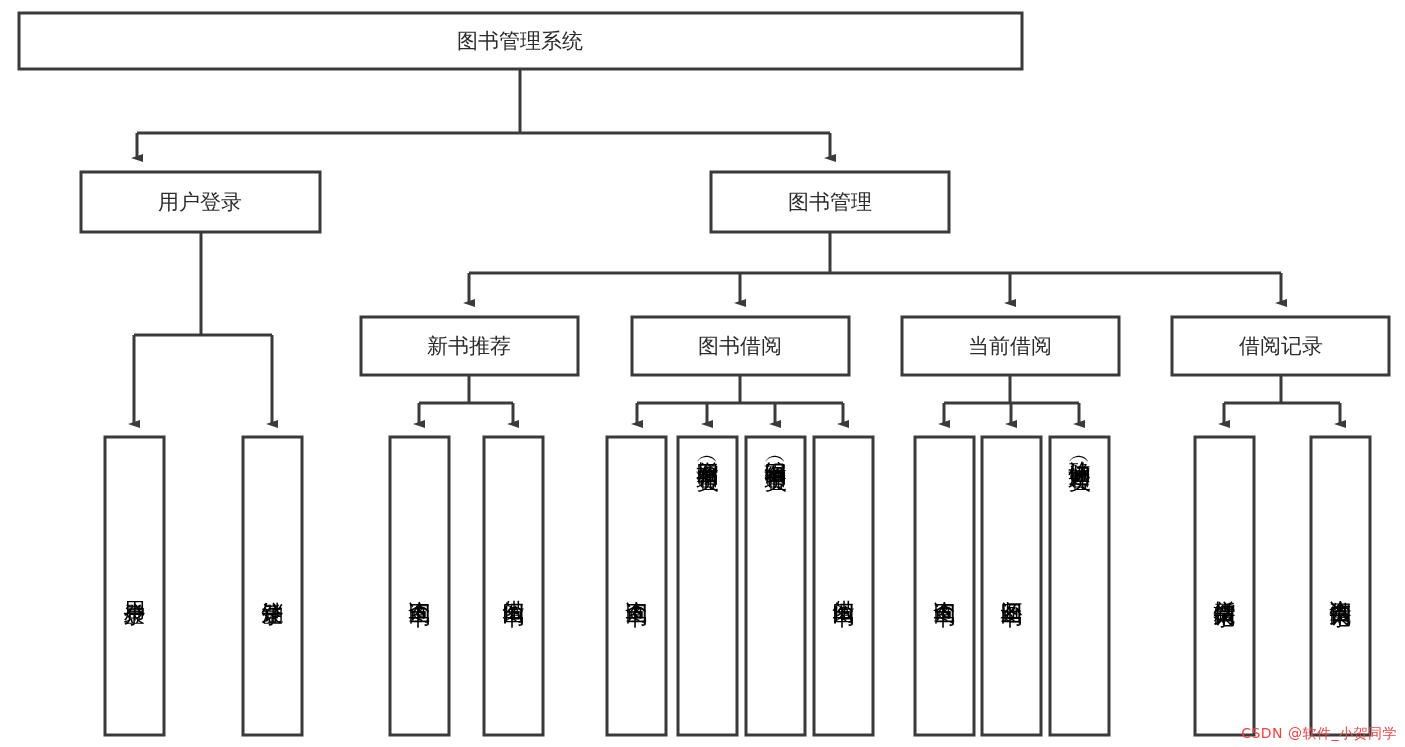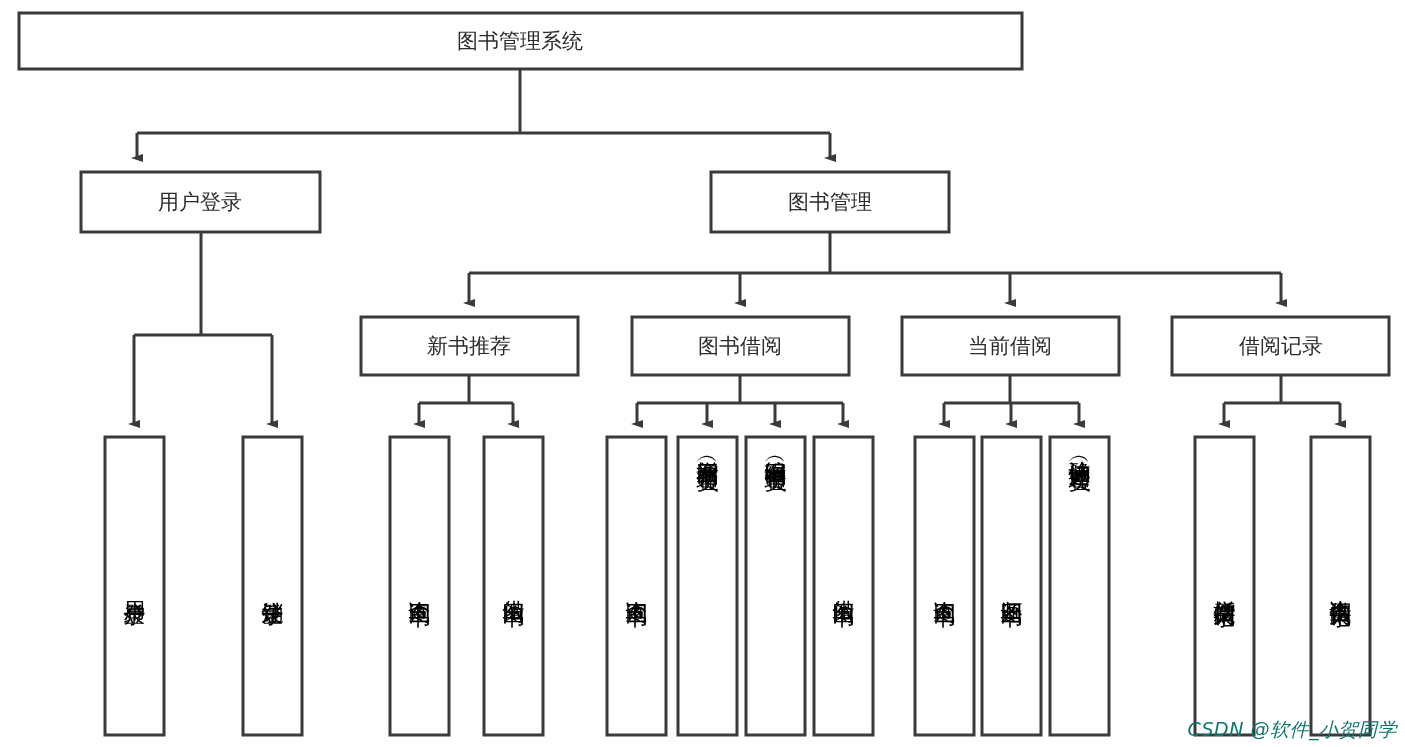--- a/index.html
+++ b/index.html
@@ -49,26 +49,25 @@
   }
   .arrow-head {
     fill: #3a3a3a;
     stroke: none;
   }
   .watermark {
     position: absolute;
     right: 8px;
     bottom: 4px;
     font-family: "DejaVu Sans", "Liberation Sans", sans-serif;
-    font-size: 19px;
-    color: #0f766e;
+    font-size: 14px;
+    color: #ef4444;
     letter-spacing: 0.5px;
     white-space: nowrap;
     pointer-events: none;
-    font-style: italic;
   }
 </style>
 </head>
 <body>
 
 <svg id="diagram-root" viewBox="0 0 1405 747" xmlns="http://www.w3.org/2000/svg">
 
   <defs>
     <marker id="arrow" markerWidth="12" markerHeight="12" refX="5" refY="6" orient="auto" markerUnits="userSpaceOnUse">
       <path class="arrow-head" d="M1,0 L9,0 L5,12 Z"></path>

